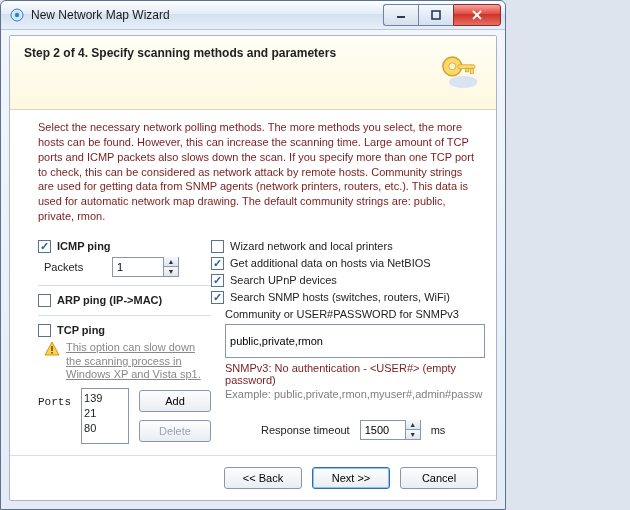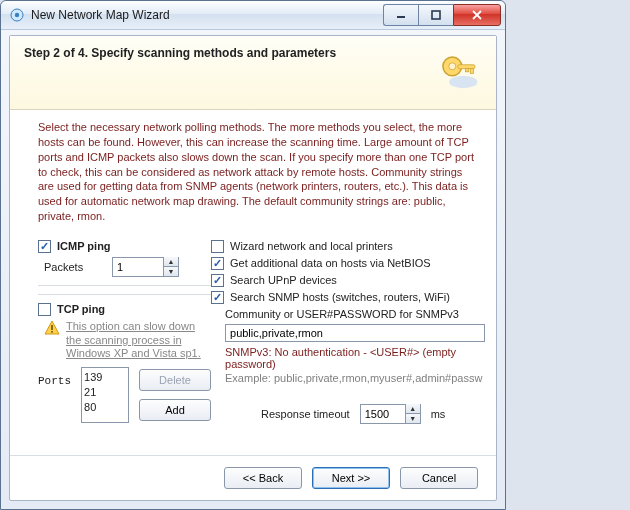--- a/index.html
+++ b/index.html
@@ -174,21 +174,21 @@
     border:1px solid #8a97aa;
     background:linear-gradient(#fdfdfe,#e9edf3);
     border-radius:3px;
     font-family:inherit; font-size:11px;
     padding:0 12px;
     display:inline-flex; align-items:center; justify-content:center;
   }
   .btn.disabled { color:#9aa3b1; }
   .input-line {
     border:1px solid #8a97aa; background:#fff;
-    height:18px; padding:0 4px; font-family:inherit; font-size:11px;
+    height:18px; padding:16px 4px; font-family:inherit; font-size:11px;
     outline:none; box-sizing:border-box;
   }
   .snmp-note { color:#7a1d1d; margin:4px 0 2px 14px; }
   .snmp-ex   { color:#808080; margin:0 0 10px 14px; }
   .timeout-row {
     display:flex; align-items:center; gap:10px;
     margin-top:20px; margin-left:50px;
   }
   .footer {
     height:44px;
@@ -263,20 +263,24 @@
               <span class="spinner">
                 <input value="1" style="">
                 <span class="spin-btns">
                   <div>▲</div>
                   <div>▼</div>
                 </span>
               </span>
             </div>
             <hr class="hr">
 
+            <div class="chk-line">
+              <span class="chk"></span>
+              <span class="chk-label bold">ARP ping (IP-&gt;MAC)</span>
+            </div>
             <hr class="hr">
 
             <div class="chk-line">
               <span class="chk"></span>
               <span class="chk-label bold">TCP ping</span>
             </div>
             <div class="note">
               <svg class="warn-icon" viewBox="0 0 16 16">
                 <polygon points="8,1 15,14 1,14" fill="#ffd24d" stroke="#cf9a10"></polygon>
                 <rect x="7.2" y="5" width="1.6" height="5" fill="#6b4e00"></rect>
@@ -286,22 +290,22 @@
             </div>
 
             <div class="ports-row">
               <span style="margin-top:8px;font-family:Liberation Mono, monospace;">Ports</span>
               <div class="ports-list">
                 <div>139</div>
                 <div>21</div>
                 <div>80</div>
               </div>
               <div class="port-btns">
+                <button class="btn">Add</button>
                 <button class="btn disabled">Delete</button>
-                <button class="btn">Add</button>
               </div>
             </div>
           </div>
 
           <div class="col-right">
             <div class="chk-line">
               <span class="chk"></span>
               <span class="chk-label">Wizard network and local printers</span>
             </div>
             <div class="chk-line">

